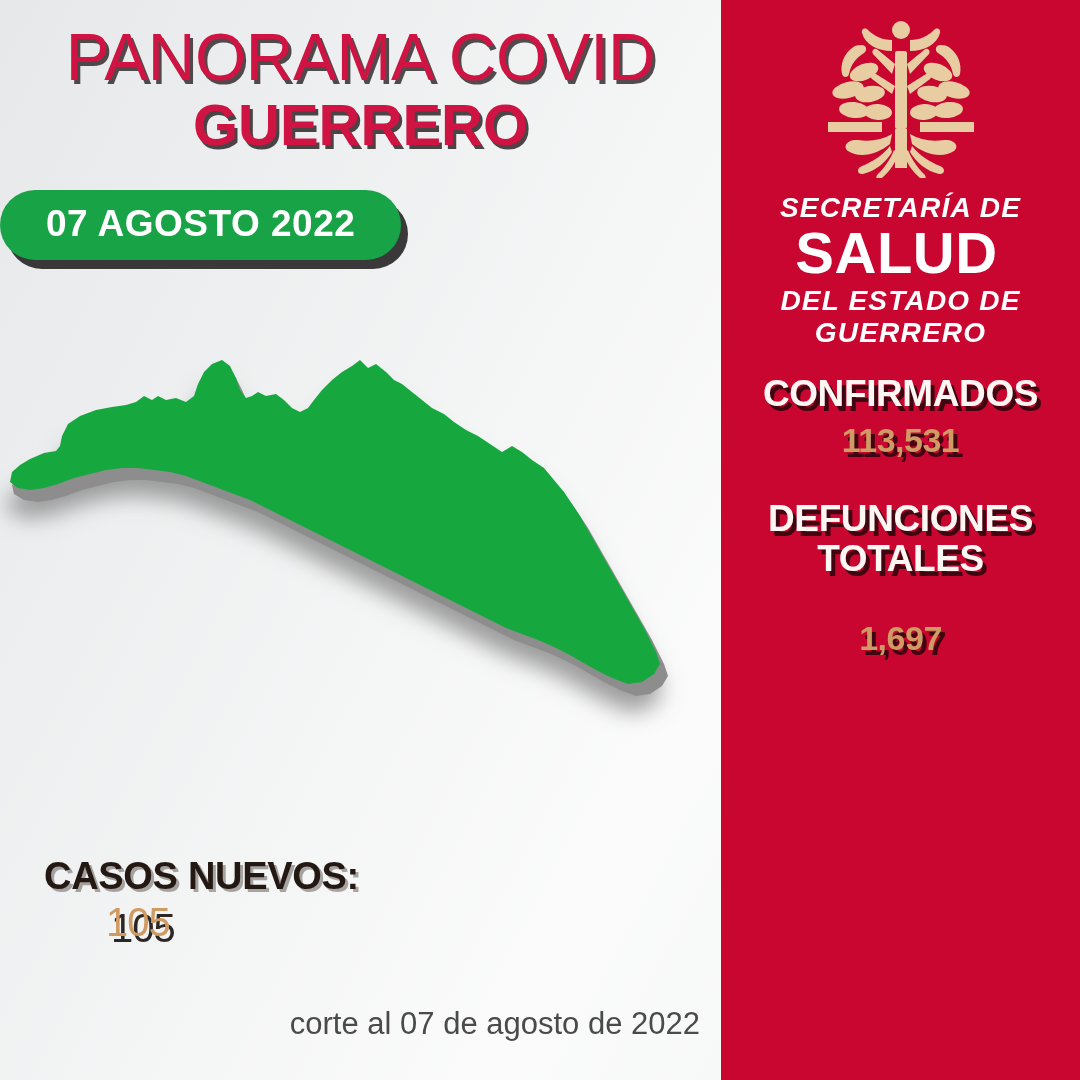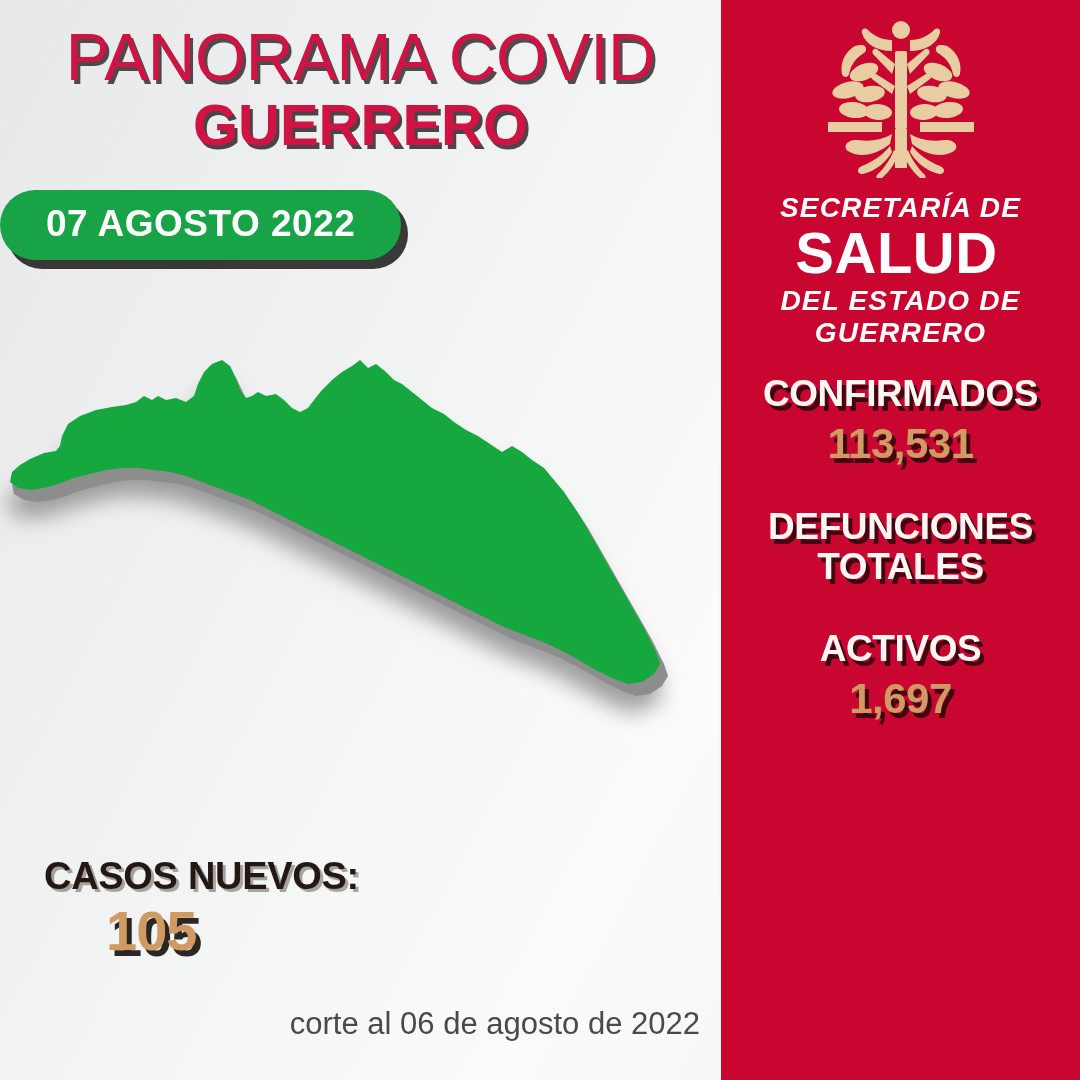--- a/index.html
+++ b/index.html
@@ -116,22 +116,22 @@
     font-size: 38px;
     font-weight: 700;
     letter-spacing: -0.3px;
     color: #241813;
     text-shadow: 3px 3px 0 rgba(40,28,24,0.38);
     white-space: nowrap;
   }
   #casos-value {
     margin-top: 4px;
     margin-left: 62px;
-    font-size: 56px;
-    font-weight: 700;
+    font-size: 40px;
+    font-weight: 400;
     letter-spacing: -1px;
     color: #d09a62;
     line-height: 1.02;
     text-shadow: 5px 6px 0 rgba(15,10,8,0.88);
   }
 
   
   #footer-note {
     position: absolute;
     left: 0;
@@ -183,21 +183,21 @@
     font-size: 37px;
     font-weight: 700;
     letter-spacing: -0.4px;
     color: #fdf6f2;
     line-height: 1.08;
     text-shadow: 4px 5px 0 rgba(25,5,8,0.78);
     white-space: nowrap;
   }
   .stat-value {
     margin-top: 9px;
-    font-size: 42px;
+    font-size: 34px;
     font-weight: 700;
     letter-spacing: -0.5px;
     color: #cf9b64;
     line-height: 1.0;
     text-shadow: 4px 5px 0 rgba(25,5,8,0.78);
   }
 </style>
 </head>
 <body>
 
@@ -262,21 +262,21 @@
             L 90,114 L 74,118 L 58,124 L 44,128 L 30,130 L 18,128 L 10,122 Z"></path>
         </g>
       </svg>
     </div>
 
     <div id="casos-block">
       <div id="casos-label">CASOS NUEVOS:</div>
       <div id="casos-value">105</div>
     </div>
 
-    <div id="footer-note">corte al 06 de agosto de 2022</div>
+    <div id="footer-note">corte al 07 de agosto de 2022</div>
   </div>
 
   <div id="right-panel">
 
     <svg id="logo-emblem" viewBox="0 0 178 160" xmlns="http://www.w3.org/2000/svg">
       <g fill="#e8cda3">
 
         <circle cx="89" cy="12" r="9"></circle>
 
         <path d="M80,22 C70,22 62,18 56,12 C53,9 49,11 50,15 C53,26 65,33 80,33 Z"></path>
@@ -330,20 +330,19 @@
         <div class="stat-label">CONFIRMADOS</div>
         <div class="stat-value">113,531</div>
       </div>
 
       <div class="stat-group">
         <div class="stat-label">DEFUNCIONES</div>
         <div class="stat-label">TOTALES</div>
       </div>
 
       <div class="stat-group">
-        <div class="stat-label">ACTIVOS</div>
         <div class="stat-value">1,697</div>
       </div>
 
     </div>
   </div>
 
 </div>
 
 </body></html>

